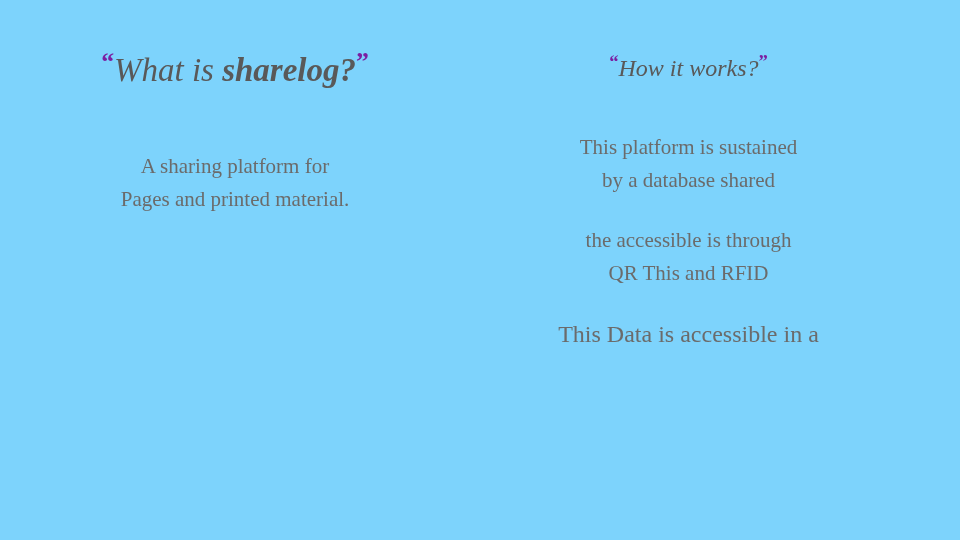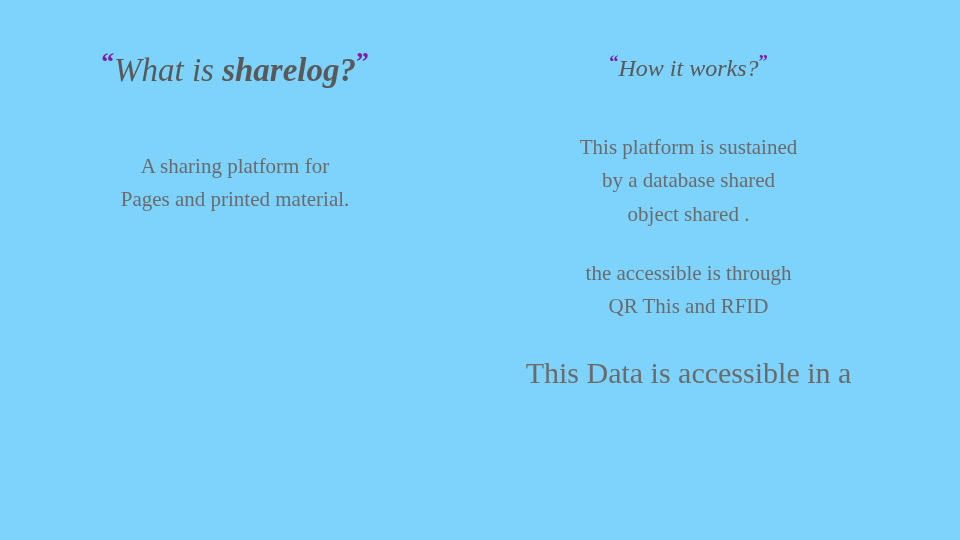--- a/index.html
+++ b/index.html
@@ -72,21 +72,21 @@
 
   .para {
     margin: 0 0 26px 0;
     line-height: 1.58;
   }
   .para:last-child { margin-bottom: 0; }
 
   .line { display: block; }
 
   .size-a { font-size: 21px; }
-  .size-b { font-size: 30px; }
+  .size-b { font-size: 24px; }
   .size-c { font-size: 21px; }
 </style>
 </head>
 <body>
 
 <div class="slide">
 
   <div class="column column-left">
 
     <h1 class="heading">
@@ -106,21 +106,20 @@
 
     <h1 class="heading">
       <span class="quote-mark quote-open">“</span><span class="heading-text">How it works?</span><span class="quote-mark quote-close">”</span>
     </h1>
 
     <div class="body-block">
 
       <p class="para">
         <span class="line size-a">This platform is sustained</span>
         <span class="line size-a">by a database shared</span>
-        <span class="line size-a">object shared .</span>
       </p>
 
       <p class="para">
         <span class="line size-a">the accessible is through</span>
         <span class="line size-a">QR This and RFID</span>
       </p>
 
       <p class="para">
         <span class="line size-b">This Data is accessible in a</span>
       </p>

